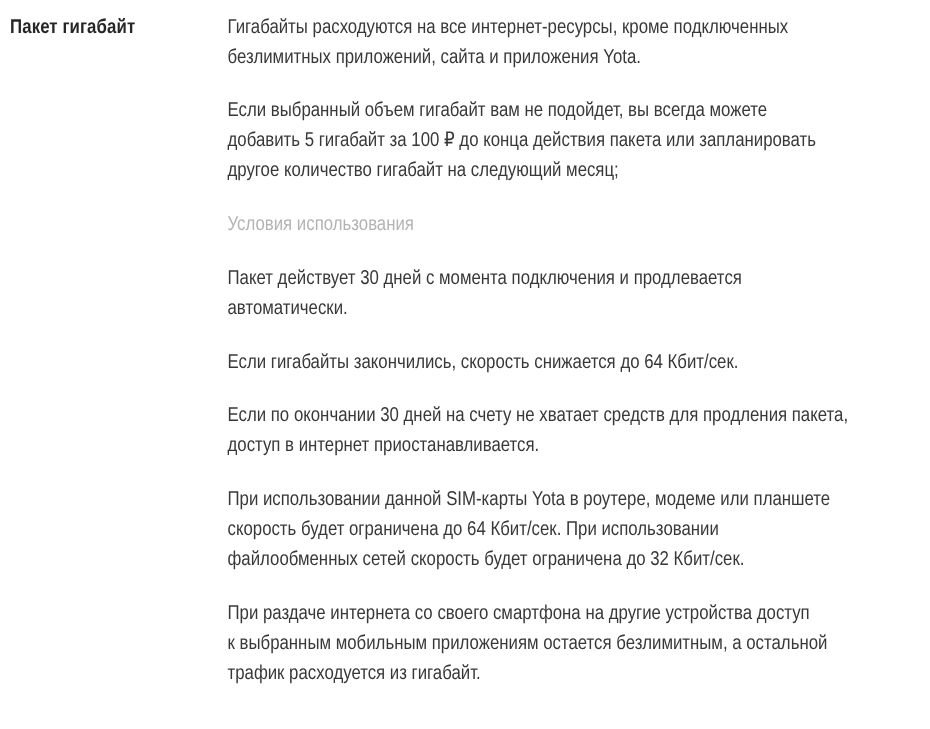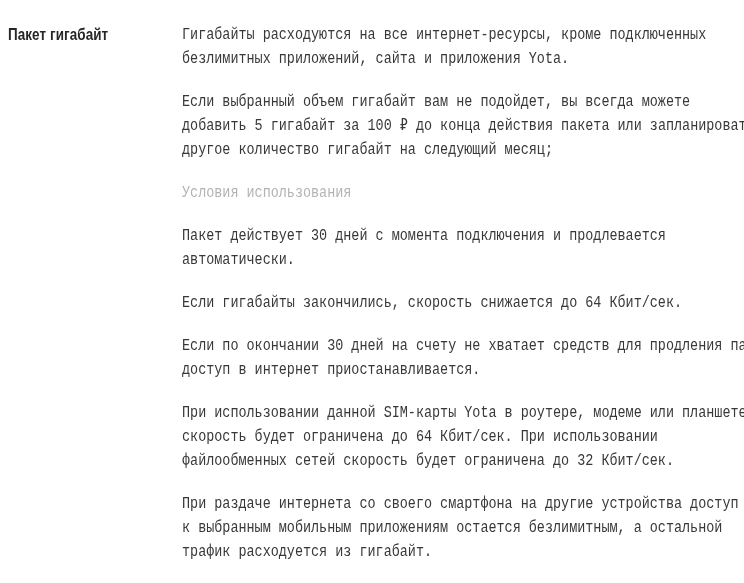--- a/index.html
+++ b/index.html
@@ -12,30 +12,28 @@
     height: 583px;
     overflow: hidden;
     font-family: "Liberation Sans", "DejaVu Sans", sans-serif;
   }
   .section-row {
     display: flex;
     align-items: flex-start;
     box-sizing: border-box;
     padding: 10px 0 0 8px;
     width: 744px;
-    margin-top: 13px;
   }
   .label-col {
     flex: none;
     width: 174px;
   }
   .content-col {
     flex: 1;
     min-width: 0;
-    font-family: Liberation Mono, monospace;
   }
   .section-title {
     font-size: 16px;
     line-height: 24px;
     font-weight: bold;
     color: #262626;
     white-space: pre;
     transform: scaleX(0.84);
     transform-origin: 0 0;
     letter-spacing: 0.1px;

